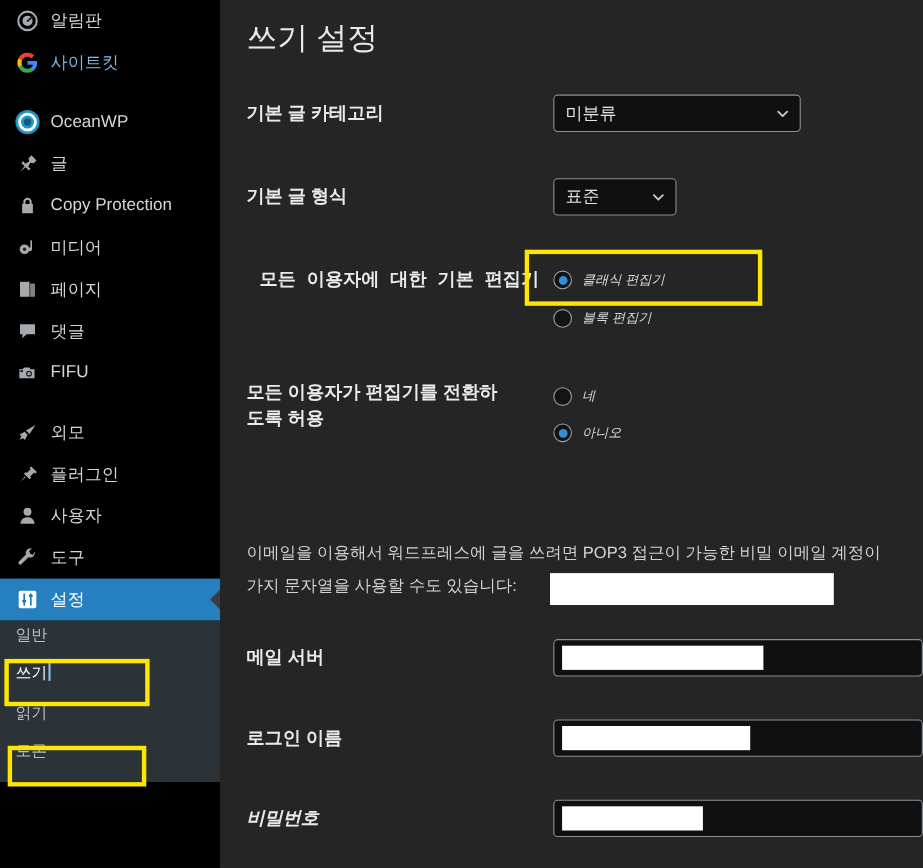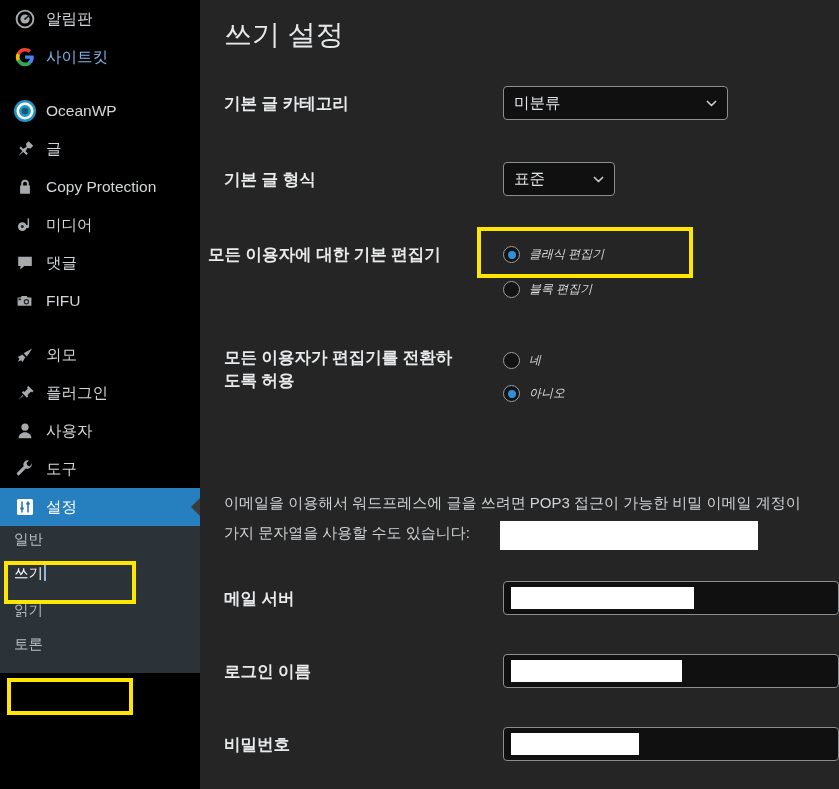--- a/index.html
+++ b/index.html
@@ -259,20 +259,29 @@
     <span class="mi-icon">
       <svg width="20" height="20" viewBox="0 0 20 20">
           <circle cx="7.3" cy="11.6" r="4.4" fill="#a7aaad"></circle>
           <circle cx="7.3" cy="11.6" r="1.5" fill="#1d2327"></circle>
           <path fill="#a7aaad" d="M12.6 3.4h1.5v8.2c0 1-.8 1.7-1.8 1.7s-1.8-.7-1.8-1.7.8-1.7 1.8-1.7c.1 0 .2 0 .3.02V3.4z"></path>
         </svg>
     </span>
     <span class="mi-label">미디어</span>
   </div>
 
+  <div class="menu-item">
+    <span class="mi-icon">
+      <svg width="20" height="20" viewBox="0 0 20 20">
+          <rect x="3.2" y="3.2" width="8.6" height="13.6" fill="#a7aaad"></rect>
+          <rect x="12.4" y="4.8" width="4.4" height="12" fill="#7f8387"></rect>
+        </svg>
+    </span>
+    <span class="mi-label">페이지</span>
+  </div>
 
   <div class="menu-item">
     <span class="mi-icon">
       <svg width="20" height="20" viewBox="0 0 20 20">
           <path fill="#a7aaad" d="M3.2 3.8h13.6v9.1H9.3l-4.2 3.6.5-3.6H3.2z"></path>
         </svg>
     </span>
     <span class="mi-label">댓글</span>
   </div>
 
@@ -368,21 +377,21 @@
   </div>
 
   <div class="frow-label" style="left:24px; top:168px;">기본 글 형식</div>
   <div class="sel" style="left:303px; top:162px; width:112px;">
     <span>표준</span>
     <svg class="chev" viewBox="0 0 16 16">
         <path d="M3 5.5 8 10.5 13 5.5" fill="none" stroke="#c9cdd0" stroke-width="2" stroke-linecap="round" stroke-linejoin="round"></path>
       </svg>
   </div>
 
-  <div class="frow-label" style="left:8px; top:243px;">모든 이용자에 대한 기본 편집기</div>
+  <div class="frow-label" style="left:36px; top:243px;font-family:Liberation Mono, monospace;">모든 이용자에 대한 기본 편집기</div>
   <div class="radio-line" style="left:303px; top:246px;">
     <span class="radio on"></span>
     <span>클래식 편집기</span>
   </div>
   <div class="radio-line" style="left:303px; top:281px;">
     <span class="radio"></span>
     <span>블록 편집기</span>
   </div>
 
   <div class="frow-label" style="left:24px; top:346px;">
@@ -406,20 +415,20 @@
   <div class="redaction" style="left:300px; top:521px; width:258px; height:29px;"></div>
 
   <div class="frow-label" style="left:24px; top:587px;">메일 서버</div>
   <div class="tinput" style="left:303px; top:581px; width:336px;"></div>
   <div class="redaction" style="left:311px; top:587px; width:183px; height:22px;"></div>
 
   <div class="frow-label" style="left:24px; top:660px;">로그인 이름</div>
   <div class="tinput" style="left:303px; top:654px; width:336px;"></div>
   <div class="redaction" style="left:311px; top:660px; width:171px; height:22px;"></div>
 
-  <div class="frow-label" style="left:24px; top:733px;">비밀번호</div>
+  <div class="frow-label" style="left:24px; top:733px;font-style:italic;">비밀번호</div>
   <div class="tinput" style="left:303px; top:727px; width:336px;"></div>
   <div class="redaction" style="left:311px; top:733px; width:128px; height:22px;"></div>
 
 </div>
 
 <div class="hl-box" style="left:477px; top:227px; width:216px; height:51px;"></div>
 <div class="hl-box" style="left:7px; top:678px; width:126px; height:37px;"></div>
 
 </body></html>

